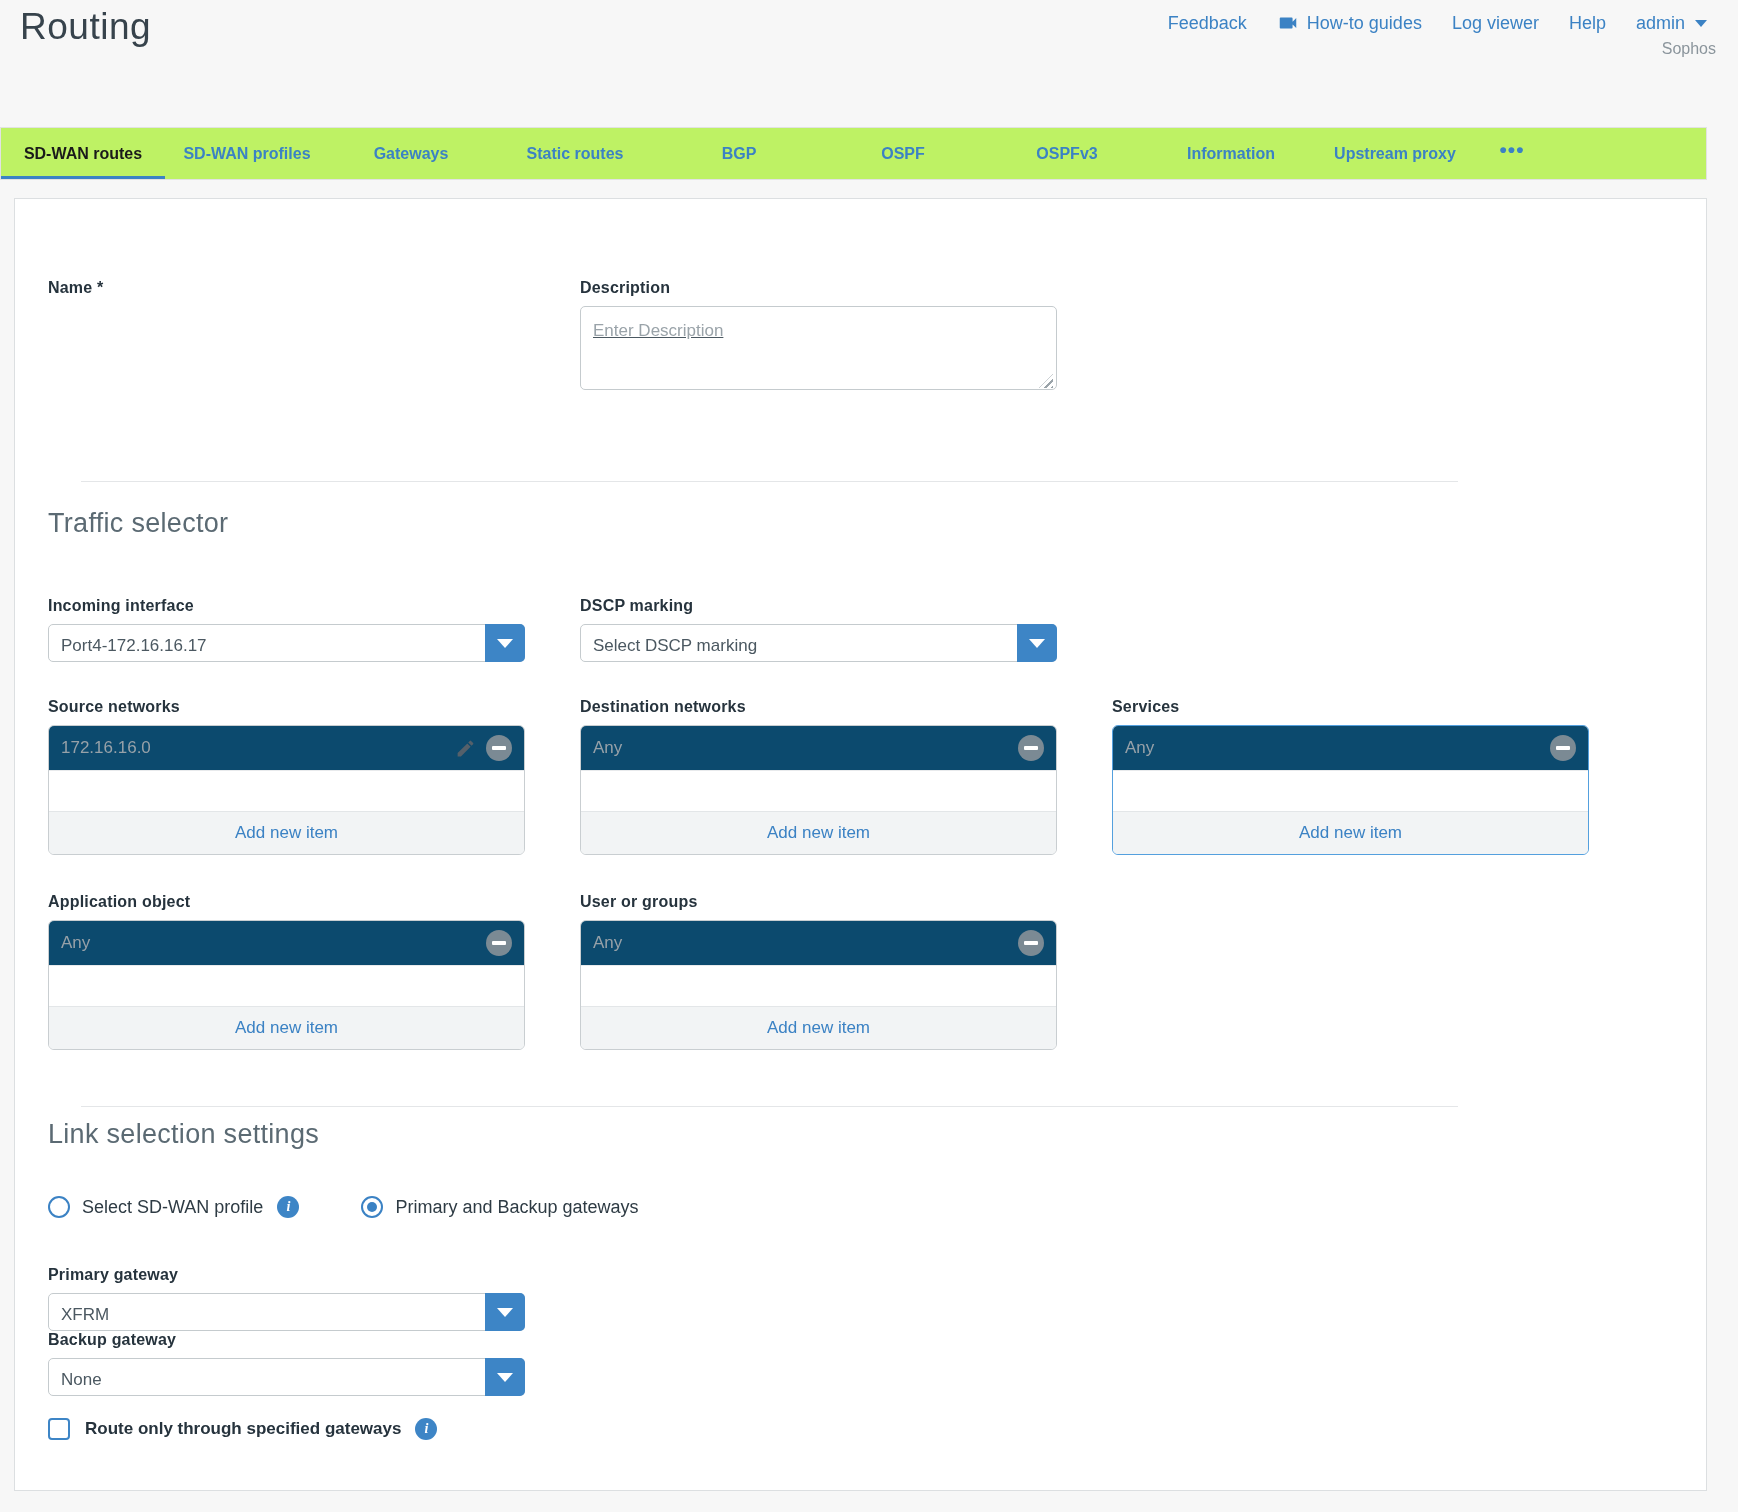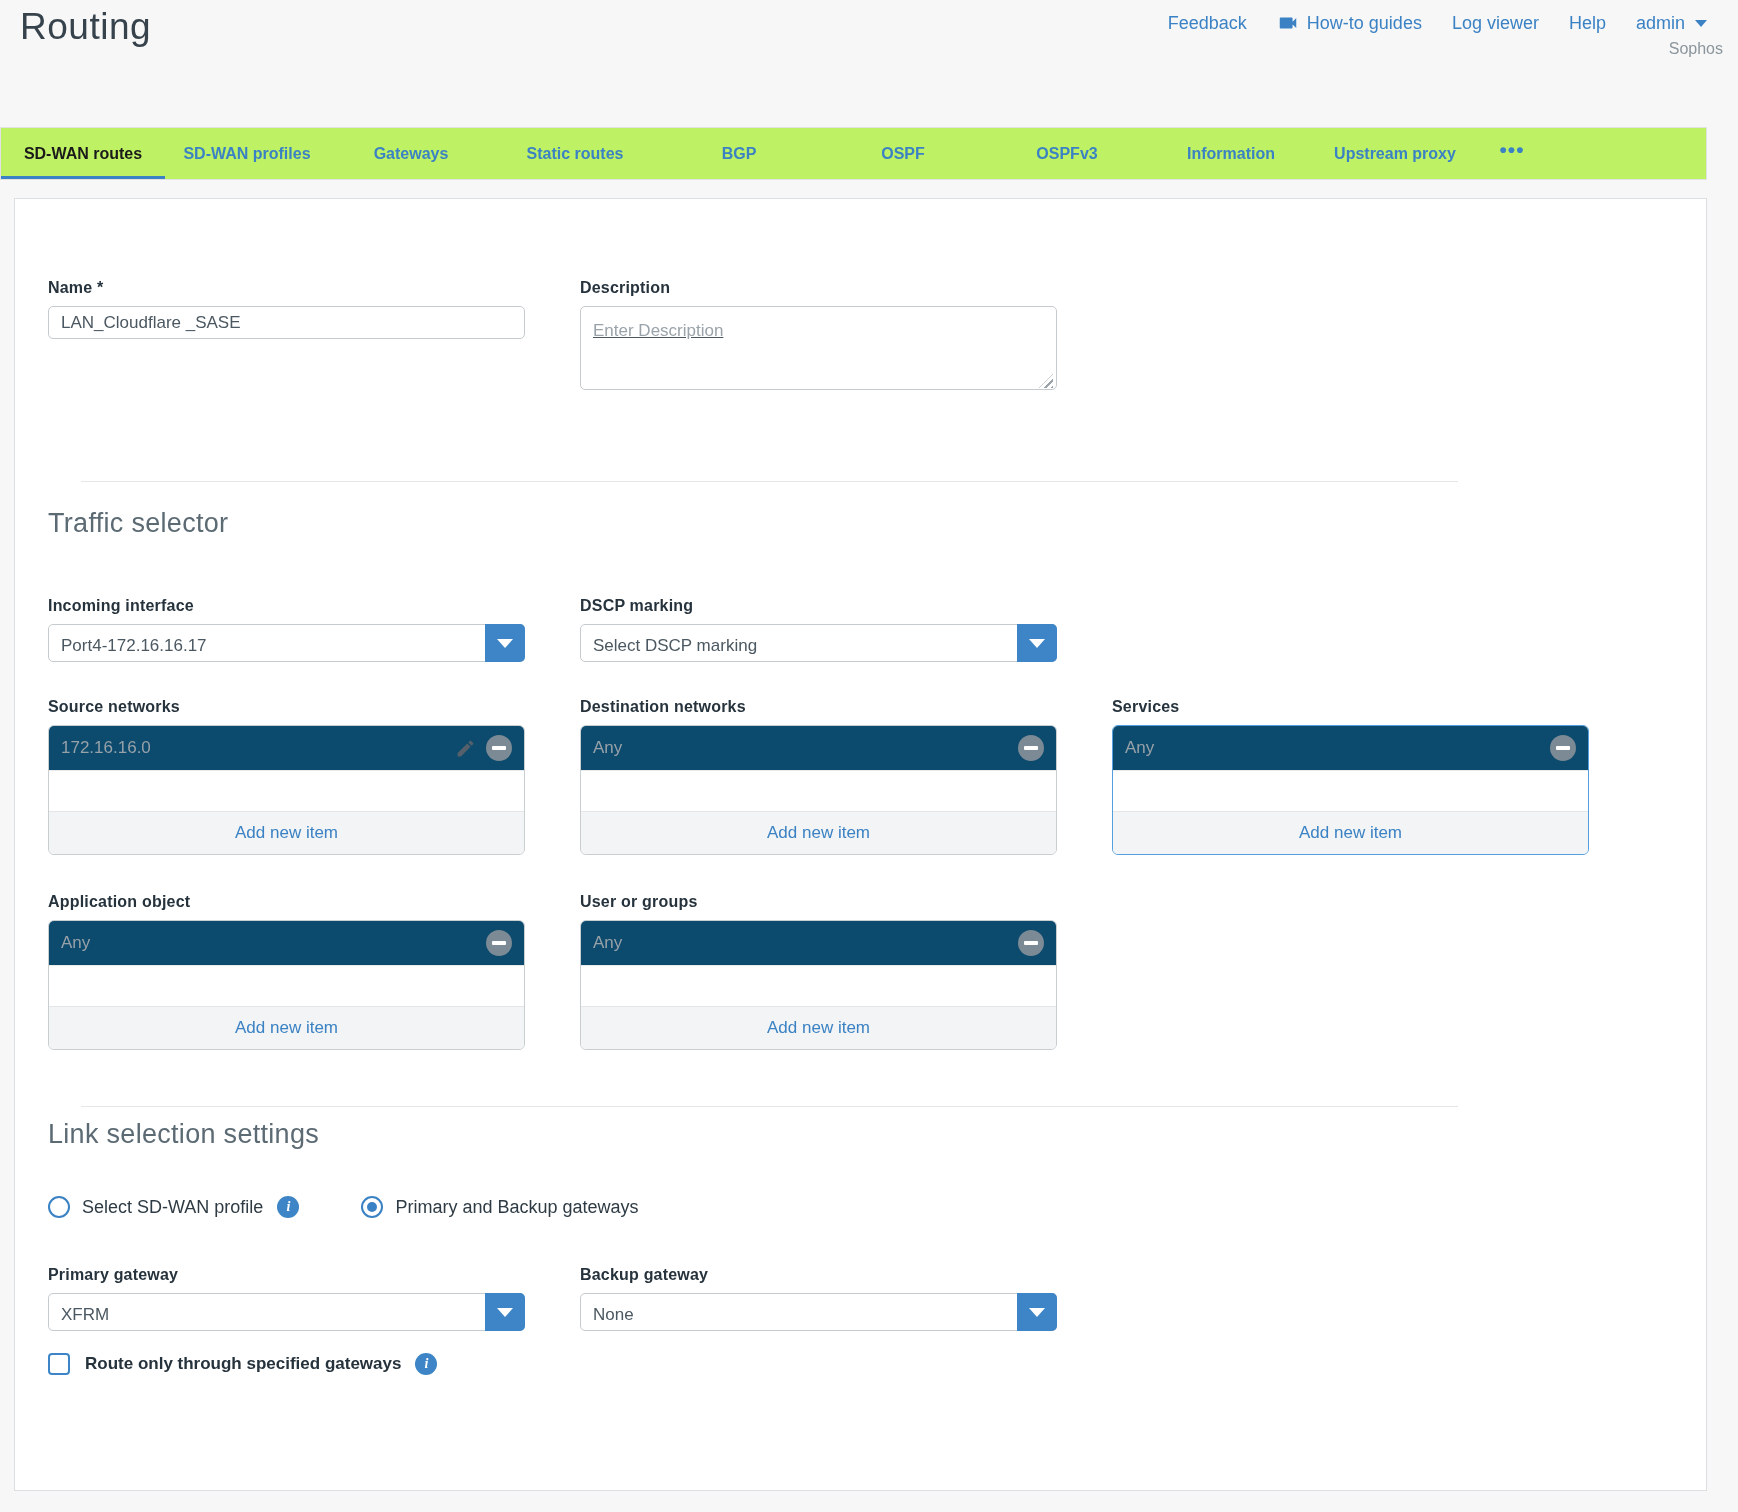--- a/index.html
+++ b/index.html
@@ -21,21 +21,21 @@
     display:flex; align-items:center; gap:30px;
     font-size:18px; color:#3b82c4;
   }
   .header-link { display:flex; align-items:center; gap:8px; cursor:pointer; white-space:nowrap; }
   .caret-down {
     display:inline-block; width:0; height:0; margin-left:2px;
     border-left:6px solid transparent; border-right:6px solid transparent;
     border-top:7px solid #3b82c4;
   }
   .brand-label {
-    position:absolute; right:15px; top:40px;
+    position:absolute; right:22px; top:40px;
     font-size:16px; color:#8b959c;
   }
   
   .tab-bar {
     width:1707px; height:53px; background:#bef264;
     border:1px solid #e2e2e2;
     display:flex; align-items:stretch;
   }
   .tab {
     width:164px; display:flex; align-items:center; justify-content:center;
@@ -195,21 +195,20 @@
   <div class="tab">Upstream proxy</div>
   <div class="tab more">•••</div>
 </div>
 
 <div class="card">
   <div class="content">
 
     <div class="form-row" style="margin-top:80px;">
       <div class="col">
         <div class="field-label">Name *</div>
-        <input class="text-input" type="text" value="LAN_Cloudflare _SASE" style="">
       </div>
       <div class="col">
         <div class="field-label">Description</div>
         <div class="textarea-wrap">
           <textarea placeholder="Enter Description" style=""></textarea>
           <span class="resize-grip"></span>
         </div>
       </div>
     </div>
 
@@ -323,21 +322,21 @@
         <span class="radio-circle"></span>
         <span class="radio-label">Select SD-WAN profile</span>
         <span class="info-icon">i</span>
       </div>
       <div class="radio-group">
         <span class="radio-circle selected"></span>
         <span class="radio-label">Primary and Backup gateways</span>
       </div>
     </div>
 
-    <div class="form-row" style="margin-top:48px;">
+    <div class="form-row" style="margin-top:48px;flex-direction:column;">
       <div class="col">
         <div class="field-label">Primary gateway</div>
         <div class="dropdown">
           <span>XFRM</span>
           <span class="dropdown-btn">
               <span class="tri"></span>
             </span>
         </div>
       </div>
       <div class="col">

